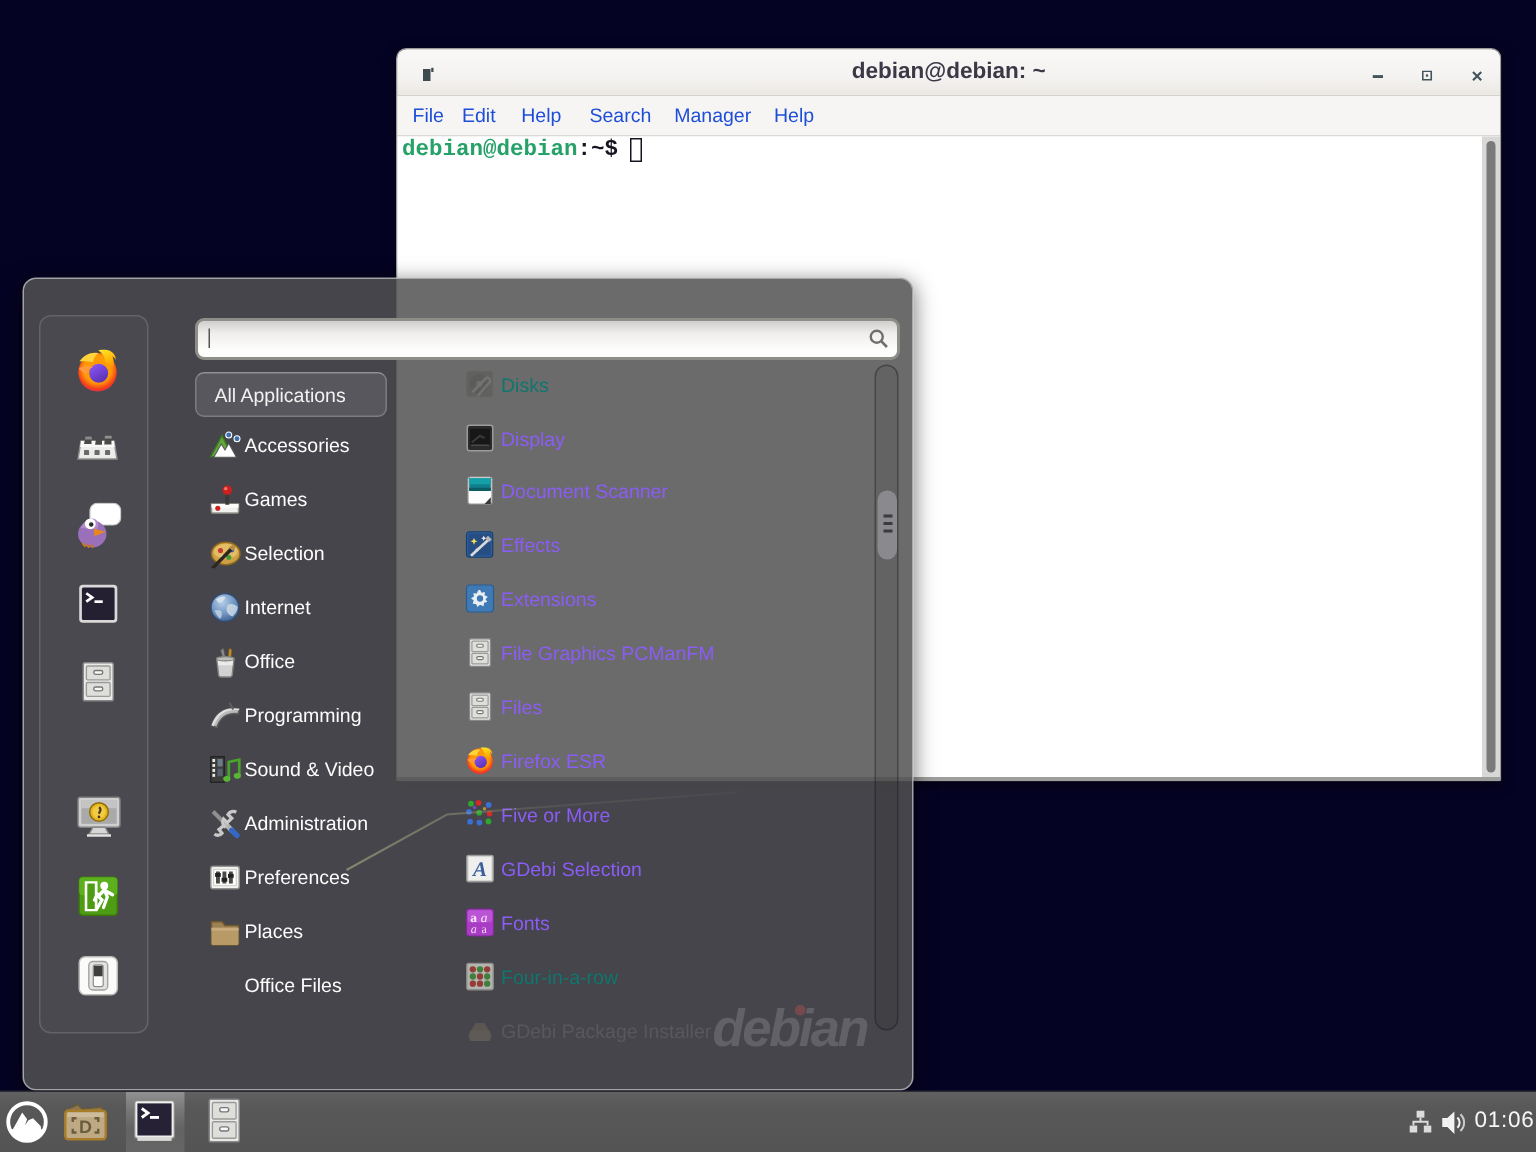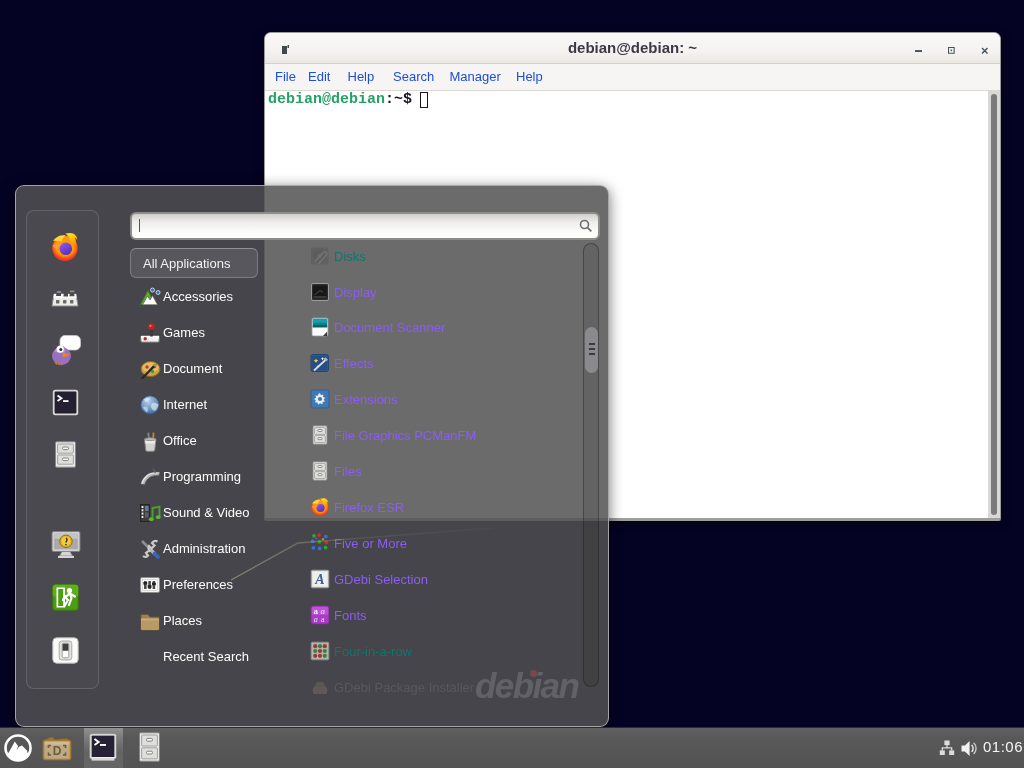--- a/index.html
+++ b/index.html
@@ -215,21 +215,21 @@
   <svg class="abs ic" style="left:123px;top:172px" width="22" height="22" viewBox="0 0 22 22">
     <ellipse cx="11.5" cy="11" rx="9.5" ry="7.5" fill="#cfa147" stroke="#8f6a1e" stroke-width="1"></ellipse>
     <ellipse cx="11.5" cy="9.5" rx="8" ry="5" fill="#e3bc63"></ellipse>
     <circle cx="8" cy="9" r="1.7" fill="#c23a32"></circle>
     <circle cx="13.5" cy="13.5" r="1.7" fill="#3f9a35"></circle>
     <circle cx="15.5" cy="8.5" r="1.7" fill="#3a55b5"></circle>
     <circle cx="9.5" cy="13.3" r="1.4" fill="#eeeeee"></circle>
     <path d="M1.5,20.5 L14,7.5 L16,9 L4,21 Z" fill="#2e2620"></path>
     <path d="M13.5,7 L16.5,5 L18,6.8 L16.3,9.3 Z" fill="#b58c3f"></path>
   </svg>
-  <div class="abs cat" style="left:147px;top:174.5px">Document</div>
+  <div class="abs cat" style="left:147px;top:174.5px">Selection</div>
 
   <svg class="abs ic" style="left:123px;top:208px" width="22" height="22" viewBox="0 0 22 22">
     <defs>
         <radialGradient id="glb" cx="0.4" cy="0.3" r="0.8">
       <stop offset="0" stop-color="#b8cfe8"></stop>
           <stop offset="0.55" stop-color="#6f95c0"></stop>
           <stop offset="1" stop-color="#33568a"></stop>
     </radialGradient>
       </defs>
     <circle cx="11" cy="11" r="9.3" fill="url(#glb)" stroke="#2d4a78" stroke-width="0.8"></circle>
@@ -290,21 +290,21 @@
   </svg>
   <div class="abs cat" style="left:147px;top:390.5px">Preferences</div>
 
   <svg class="abs ic" style="left:123px;top:424px" width="22" height="22" viewBox="0 0 22 22">
     <path d="M2,4.5 h7 l2,2.5 h9 v12 a1,1 0 0 1 -1,1 h-16 a1,1 0 0 1 -1,-1 Z" fill="#9d8153" stroke="#6f5930" stroke-width="1"></path>
     <path d="M2,8.5 h18 v10.5 a1,1 0 0 1 -1,1 h-16 a1,1 0 0 1 -1,-1 Z" fill="#b89a67"></path>
     <path d="M2,8.5 h18 v2 h-18 z" fill="#c7ab7c"></path>
   </svg>
   <div class="abs cat" style="left:147px;top:426.5px">Places</div>
 
-  <div class="abs cat" style="left:147px;top:462.5px">Recent Search</div>
+  <div class="abs cat" style="left:147px;top:462.5px">Office Files</div>
 
   <svg class="abs ic" style="left:294px;top:60px;opacity:0.45" width="20" height="20" viewBox="0 0 20 20">
     <rect x="1" y="1.5" width="17.5" height="17" rx="2" fill="#575652"></rect>
     <circle cx="9.5" cy="10" r="6.5" fill="#4a4a45"></circle>
       <circle cx="9.5" cy="10" r="2" fill="#77766f"></circle>
     <path d="M5,15.5 L14,6 a2,2 0 0 1 2.6,2.6 L8.5,18" stroke="#7d7c75" stroke-width="1.7" fill="none"></path>
   </svg>
   <div class="abs app dis" style="left:318px;top:62.5px">Disks</div>
 
   <svg class="abs ic" style="left:294px;top:96px" width="20" height="20" viewBox="0 0 20 20">

